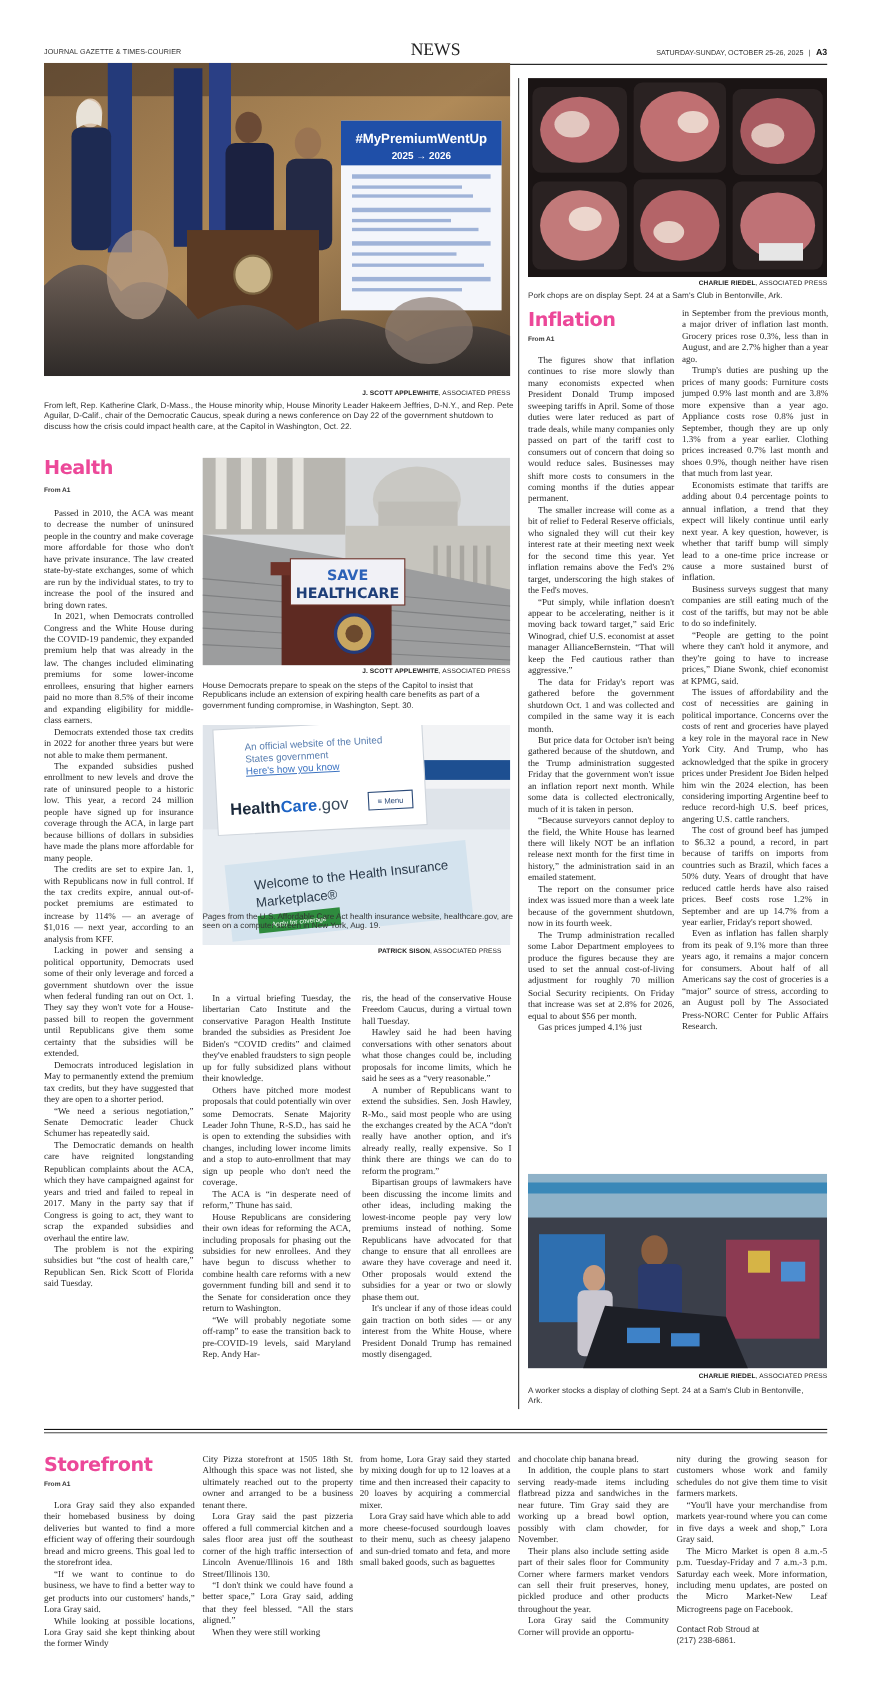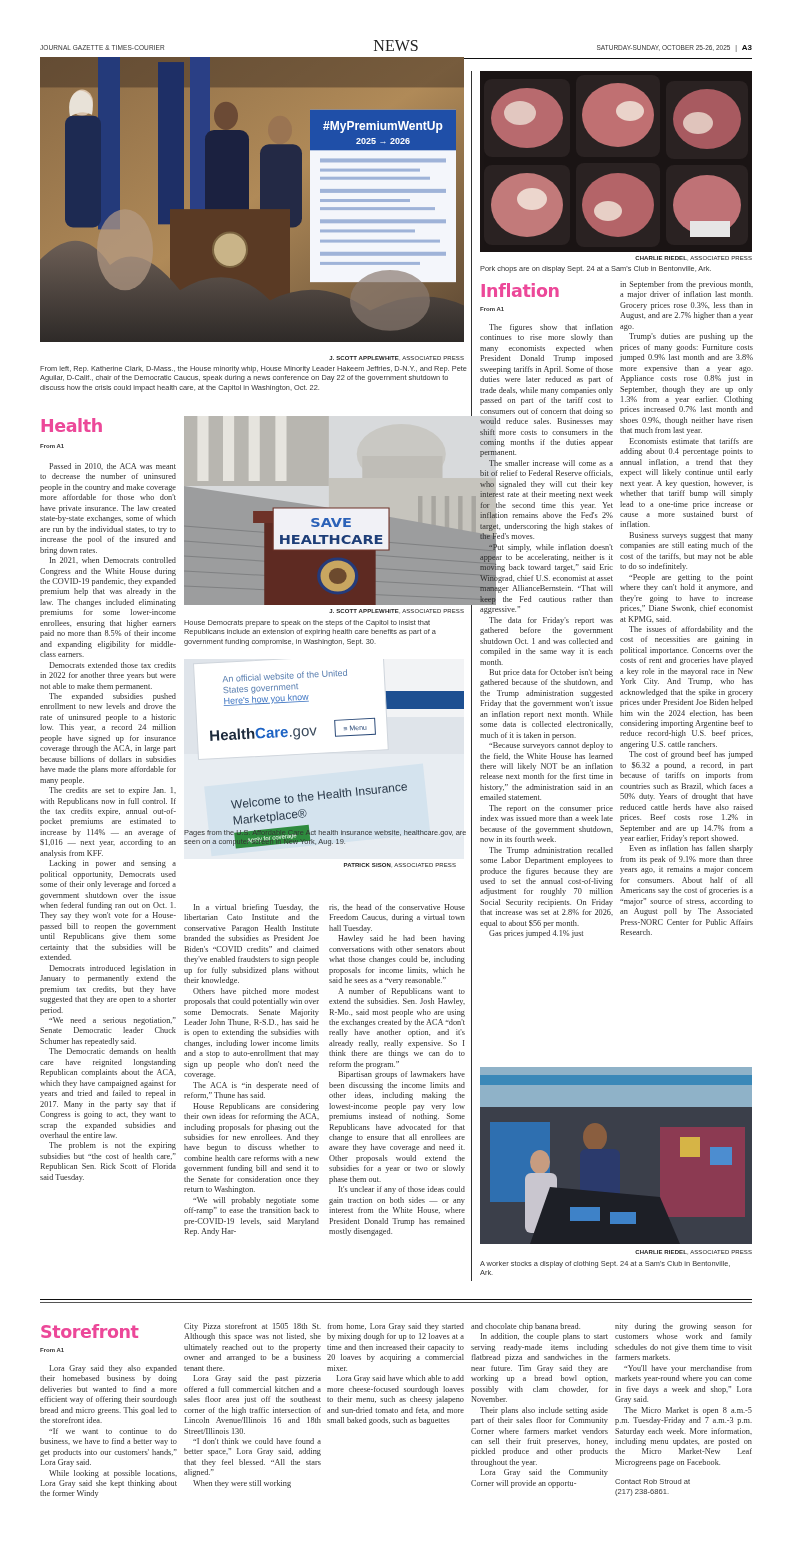--- a/index.html
+++ b/index.html
@@ -137,27 +137,27 @@
 <h2 class="headline" style="left:40px; top:416px;">Health</h2>
 <div class="jump" style="left:40px; top:443px;">From A1</div>
 
 <div class="col" style="left:40px; top:462px; width:136px;">
   <p>Passed in 2010, the ACA was meant to decrease the number of uninsured people in the country and make coverage more affordable for those who don't have private insurance. The law created state-by-state exchanges, some of which are run by the individual states, to try to increase the pool of the insured and bring down rates.</p>
   <p>In 2021, when Democrats controlled Congress and the White House during the COVID-19 pandemic, they expanded premium help that was already in the law. The changes included eliminating premiums for some lower-income enrollees, ensuring that higher earners paid no more than 8.5% of their income and expanding eligibility for middle-class earners.</p>
   <p>Democrats extended those tax credits in 2022 for another three years but were not able to make them permanent.</p>
   <p>The expanded subsidies pushed enrollment to new levels and drove the rate of uninsured people to a historic low. This year, a record 24 million people have signed up for insurance coverage through the ACA, in large part because billions of dollars in subsidies have made the plans more affordable for many people.</p>
   <p>The credits are set to expire Jan. 1, with Republicans now in full control. If the tax credits expire, annual out-of-pocket premiums are estimated to increase by 114% — an average of $1,016 — next year, according to an analysis from KFF.</p>
   <p>Lacking in power and sensing a political opportunity, Democrats used some of their only leverage and forced a government shutdown over the issue when federal funding ran out on Oct. 1. They say they won't vote for a House-passed bill to reopen the government until Republicans give them some certainty that the subsidies will be extended.</p>
-  <p>Democrats introduced legislation in January to permanently extend the premium tax credits, but they have suggested that they are open to a shorter period.</p>
+  <p>Democrats introduced legislation in May to permanently extend the premium tax credits, but they have suggested that they are open to a shorter period.</p>
   <p>“We need a serious negotiation,” Senate Democratic leader Chuck Schumer has repeatedly said.</p>
   <p>The Democratic demands on health care have reignited longstanding Republican complaints about the ACA, which they have campaigned against for years and tried and failed to repeal in 2017. Many in the party say that if Congress is going to act, they want to scrap the expanded subsidies and overhaul the entire law.</p>
   <p>The problem is not the expiring subsidies but “the cost of health care,” Republican Sen. Rick Scott of Florida said Tuesday.</p>
 </div>
 
-<div class="photo" style="left:184px; top:416px; width:312px; height:189px;">
+<div class="photo" style="left:184px; top:416px; width:280px; height:189px;">
   <svg class="svgfill" viewBox="0 0 280 189" preserveAspectRatio="none">
     <rect width="280" height="189" fill="#d8dadc"></rect>
     <rect x="0" y="0" width="130" height="70" fill="#b8b6b0"></rect>
     <g fill="#e6e4de">
         <rect x="12" y="0" width="10" height="65"></rect>
         <rect x="35" y="0" width="10" height="65"></rect>
         <rect x="58" y="0" width="10" height="65"></rect>
         <rect x="82" y="0" width="10" height="65"></rect>
       </g>
     <ellipse cx="195" cy="38" rx="40" ry="30" fill="#c9c8c3"></ellipse>

